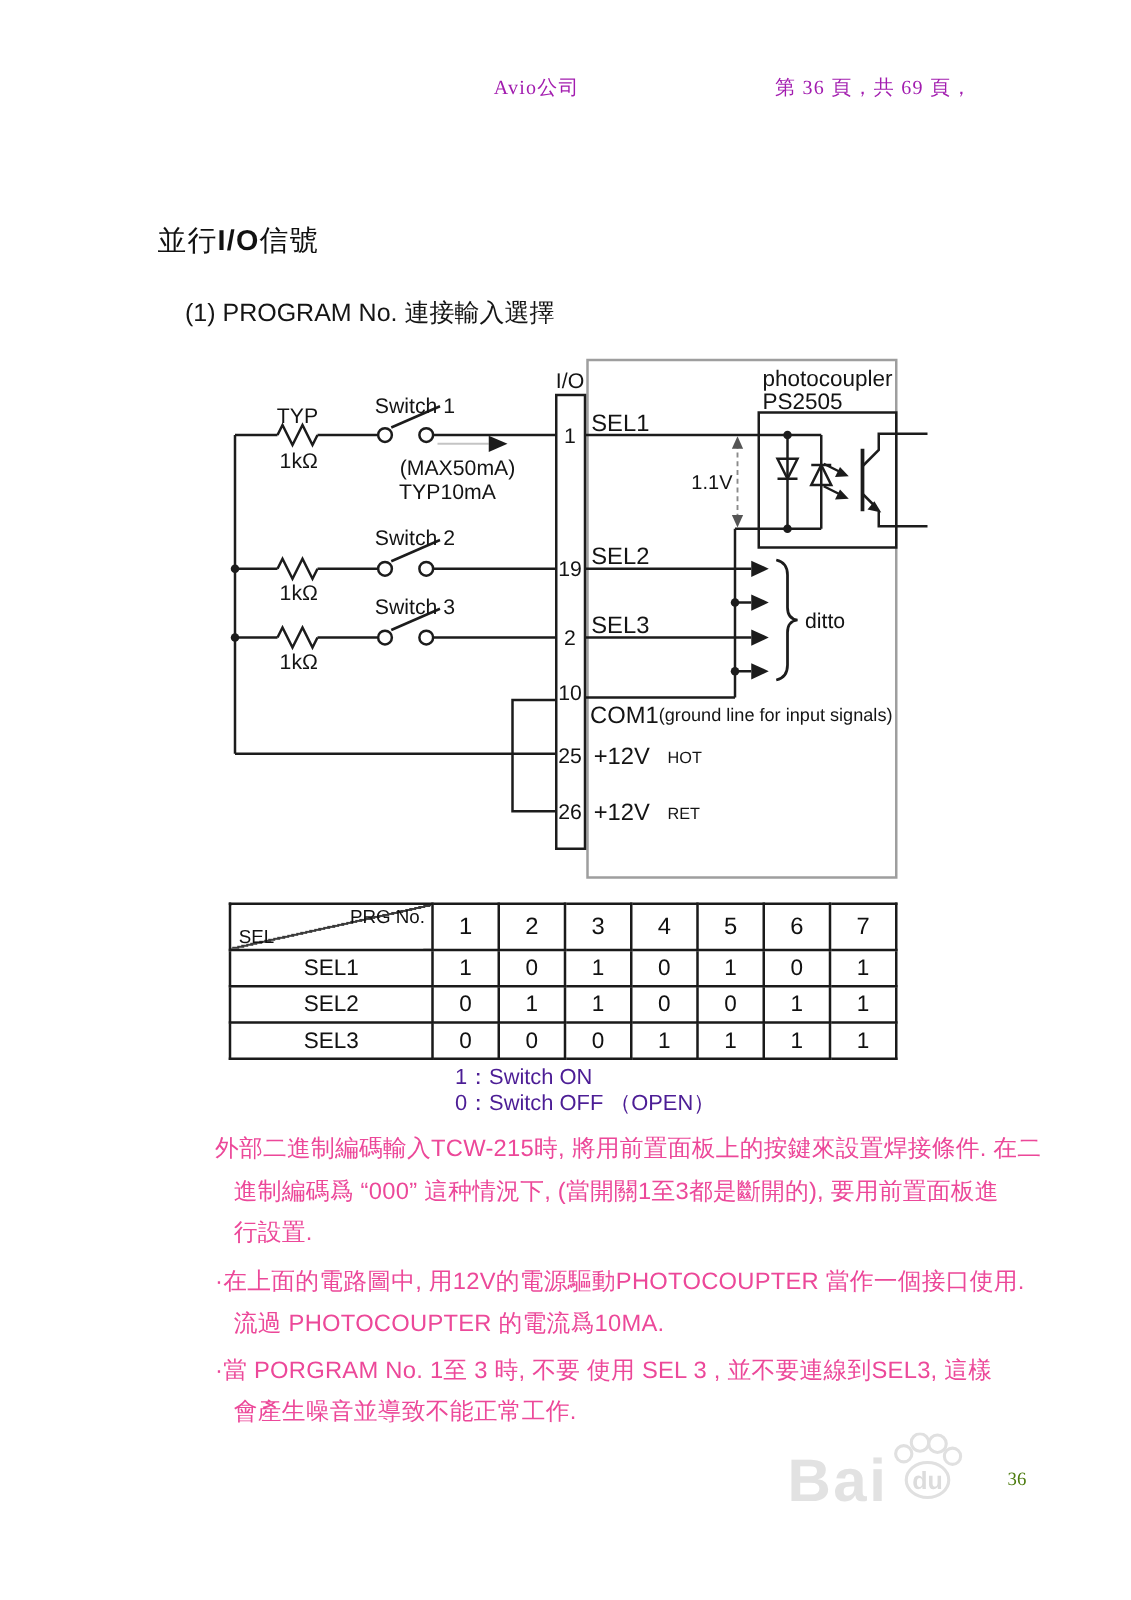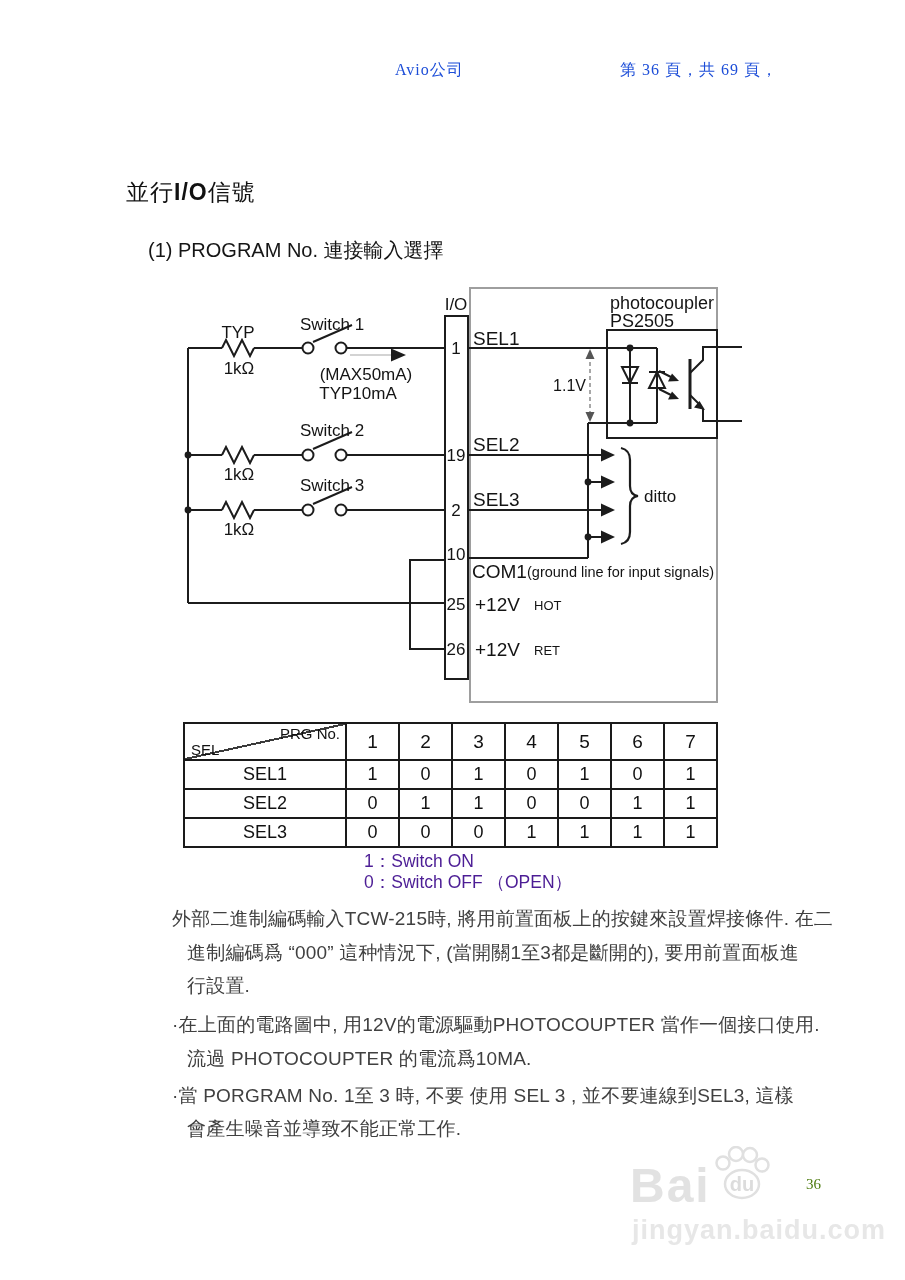--- a/index.html
+++ b/index.html
@@ -2,21 +2,21 @@
 <html><head>
 <meta charset="utf-8">
 <style>
   html,body{margin:0;padding:0}
   body{
     width:905px;height:1280px;position:relative;background:#ffffff;
     font-family:"Liberation Sans",sans-serif;color:#161616;overflow:hidden;
   }
 
   
-  .hdr{position:absolute;top:60px;font:16px "Liberation Serif",serif;color:#1d4ed8;letter-spacing:1px}
+  .hdr{position:absolute;top:60px;font:16px "Liberation Serif",serif;color:#a21caf;letter-spacing:1px}
 
   
   #title{position:absolute;left:126px;top:177px;font-size:23px;color:#111;letter-spacing:1px}
   #title .io{font-weight:bold;font-family:"Liberation Sans",sans-serif}
   #subtitle{position:absolute;left:148px;top:237px;font-size:20px;color:#151515}
 
   
   #diagram{position:absolute;left:0;top:0;width:905px;height:1280px}
   #diagram text{fill:#141414;font-family:"Liberation Sans",sans-serif}
   .w{stroke:#1c1c1c;stroke-width:2;fill:none}
@@ -35,21 +35,21 @@
   #prg-table tr.dr{height:29px}
   #prg-table td.corner{position:relative;
     background:linear-gradient(to bottom right,transparent calc(50% - 1px),#3a3a3a calc(50% - 1px),#3a3a3a calc(50% + 1px),transparent calc(50% + 1px));}
   .corner-top{position:absolute;right:5px;top:1px;font-size:15px}
   .corner-bottom{position:absolute;left:6px;bottom:1px;font-size:15px}
   #prg-table td.colhead{font-size:19px}
 
   #legend{position:absolute;left:364px;top:851px;font-size:17.5px;line-height:20.5px;color:#4c1d95}
 
   
-  .bline{position:absolute;font-size:19px;color:#404040;white-space:nowrap;letter-spacing:0.2px}
+  .bline{position:absolute;font-size:19px;color:#ec4899;white-space:nowrap;letter-spacing:0.2px}
   .x0{left:172px}.x1{left:187px}
 
   
   #watermark{position:absolute;left:630px;top:1146px;width:270px;height:120px;color:#e2e2e2;pointer-events:none}
   .wm-bai{position:absolute;left:0;top:12px;font-size:48px;font-weight:bold;letter-spacing:2px}
   .wm-paw{position:absolute;left:82px;top:0;width:60px;height:58px}
   .wm-cn{position:absolute;left:146px;top:15px;font-size:42px;font-weight:bold}
   .wm-url{position:absolute;left:2px;top:69px;font-size:27px;letter-spacing:1px;color:#e7e7e7;font-weight:bold}
 
   #page-num{position:absolute;left:806px;top:1176px;font:15px "Liberation Serif",serif;color:#4d7c0f}
@@ -270,16 +270,15 @@
 <div id="watermark">
   <span class="wm-bai">Bai</span>
   <svg class="wm-paw" viewBox="0 0 60 58">
     <circle cx="11" cy="17" r="6.5" fill="#ffffff" stroke="#e0e0e0" stroke-width="2.5"></circle>
     <circle cx="24" cy="8" r="7" fill="#ffffff" stroke="#e0e0e0" stroke-width="2.5"></circle>
     <circle cx="38" cy="9" r="7" fill="#ffffff" stroke="#e0e0e0" stroke-width="2.5"></circle>
     <circle cx="50" cy="19" r="6.5" fill="#ffffff" stroke="#e0e0e0" stroke-width="2.5"></circle>
     <ellipse cx="30" cy="38" rx="17" ry="14" fill="#ffffff" stroke="#e0e0e0" stroke-width="2.5"></ellipse>
     <text x="30" y="45" text-anchor="middle" font-size="20" font-weight="bold" fill="#dcdcdc" font-family="Liberation Sans, sans-serif">du</text>
   </svg>
-  <div class="wm-url">jingyan.baidu.com</div>
 </div>
 
 <div id="page-num">36</div>
 
 </body></html>

